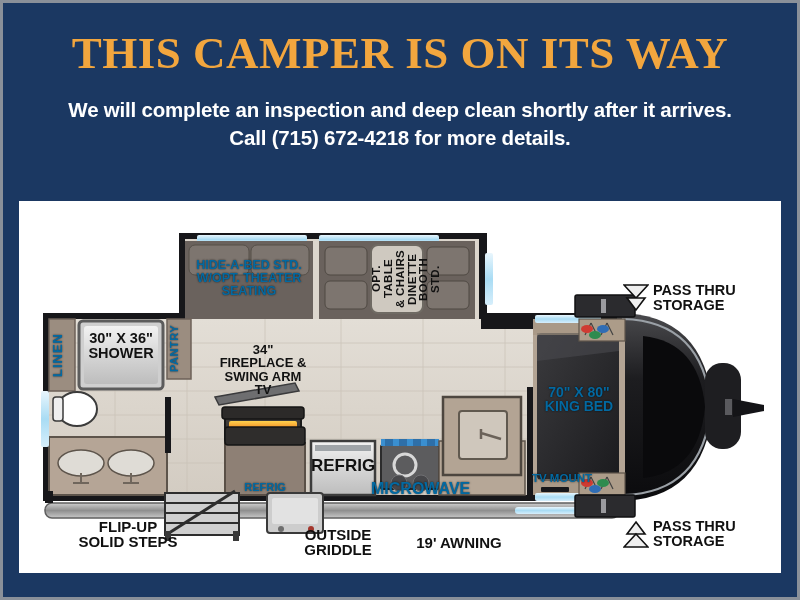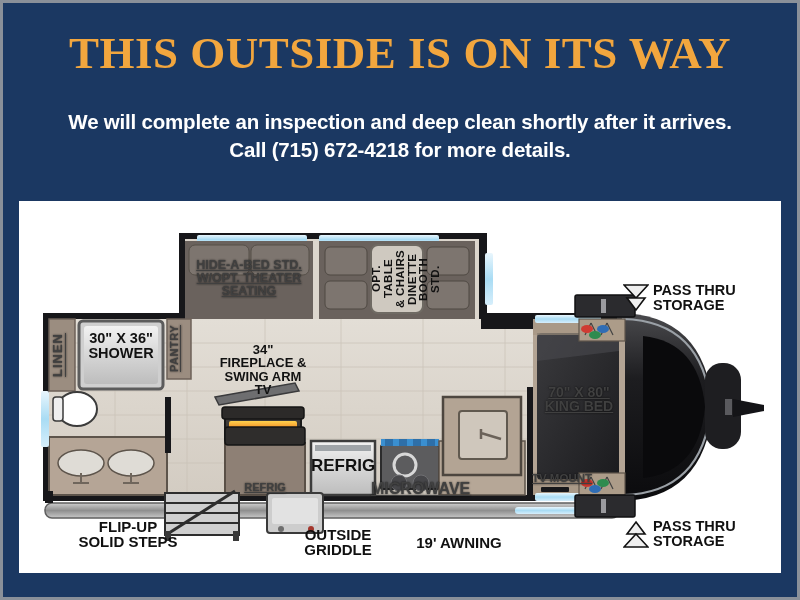--- a/index.html
+++ b/index.html
@@ -28,21 +28,21 @@
   #banner-title {
     font-family: "Liberation Serif", serif;
     font-weight: bold;
     font-size: 45px;
     letter-spacing: 0.5px;
     color: #f2a63e;
     line-height: 1;
     white-space: nowrap;
   }
   #banner-sub {
-    margin-top: 32px;
+    margin-top: 20px;
     color: #ffffff;
     font-size: 20.5px;
     font-weight: bold;
     line-height: 1.35;
     text-align: center;
     max-width: 680px;
     letter-spacing: -0.2px;
   }
 
   
@@ -59,36 +59,36 @@
 
   
   .lbl {
     position: absolute;
     font-weight: bold;
     text-align: center;
     line-height: 1.03;
     white-space: pre-line;
     pointer-events: none;
   }
-  .lbl-w { color: #404040; text-shadow: 0 0 2px rgba(0,0,0,.75); text-decoration: underline; }
+  .lbl-w { color: #0369a1; text-shadow: 0 0 2px rgba(0,0,0,.75); }
   .lbl-b { color: #111111; }
 
   .vert { writing-mode: vertical-rl; transform: rotate(180deg); }
 
   
   .arrows { position: absolute; width: 26px; }
   .arrows svg { display: block; }
 </style>
 </head>
 <body>
 
 <div id="page">
 
   <div id="banner">
-    <div id="banner-title">THIS OUTSIDE IS ON ITS WAY</div>
+    <div id="banner-title">THIS CAMPER IS ON ITS WAY</div>
     <div id="banner-sub">We will complete an inspection and deep clean shortly after it arrives.  Call (715) 672-4218 for more details.</div>
   </div>
 
   <div id="panel">
 
     <svg id="fp" viewBox="0 0 762 372">
       <defs>
         <linearGradient id="gFloor" x1="0" y1="0" x2="0" y2="1">
           <stop offset="0" stop-color="#e3ded6"></stop>
           <stop offset="1" stop-color="#d3ccc2"></stop>

